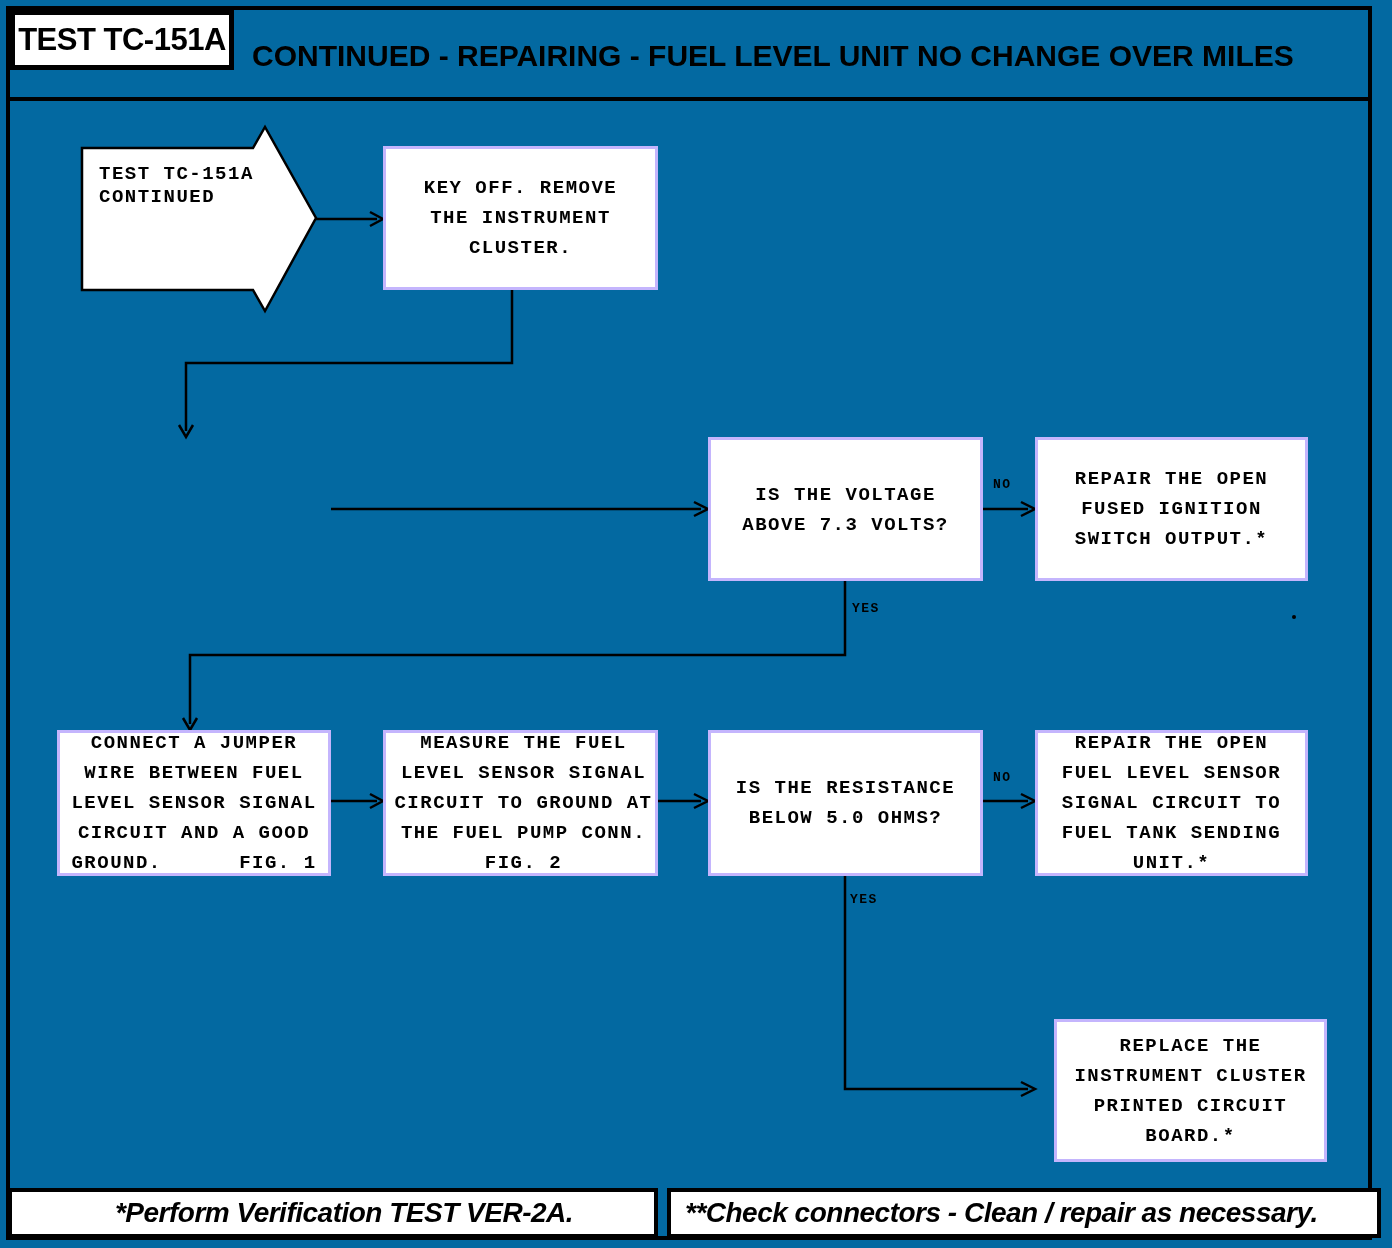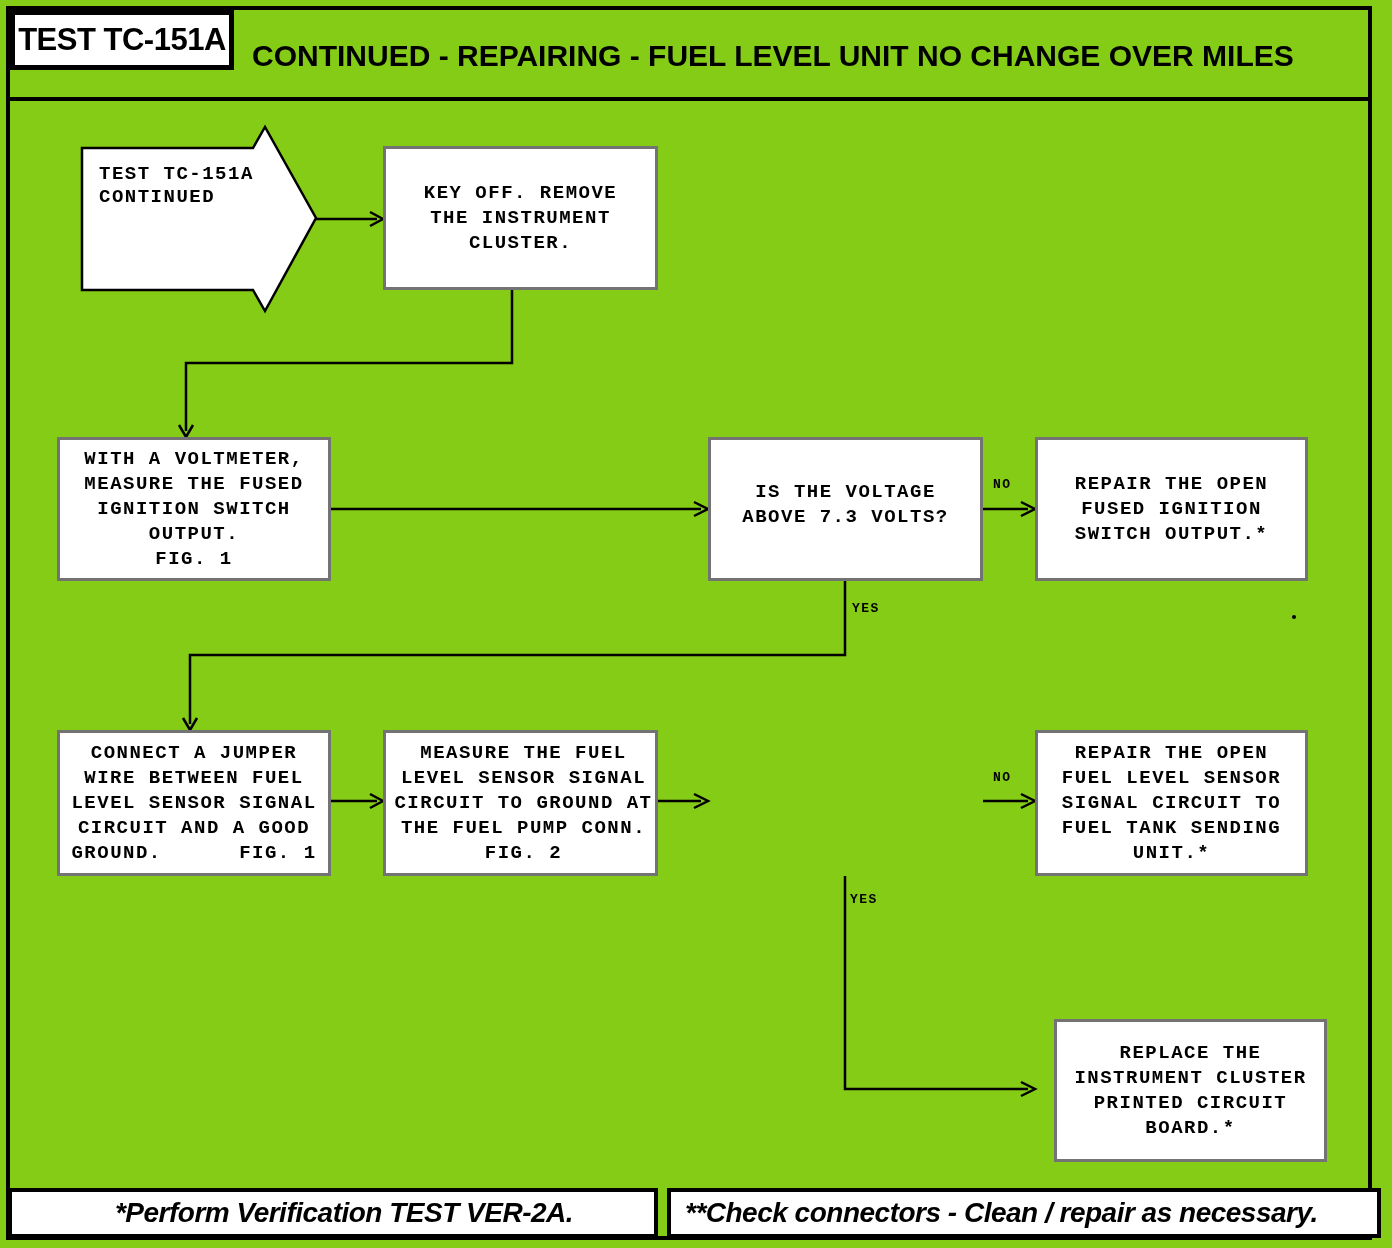--- a/index.html
+++ b/index.html
@@ -1,19 +1,19 @@
 <!DOCTYPE html>
 <html><head>
 <meta charset="utf-8">
 <style>
   html,body{margin:0;padding:0;background:#e8e8e8;}
   #page{
     position:relative;
     width:1392px;height:1248px;
-    background:#84cc16;
+    background:#0369a1;
     overflow:hidden;
     font-family:"Liberation Mono","DejaVu Sans Mono",monospace;
     color:#000;
   }
   
   .page-frame{
     position:absolute;left:6px;top:6px;width:1358px;height:1226px;
     border:4px solid #000;
   }
   .header-sep{
@@ -31,24 +31,24 @@
     font-family:"Liberation Sans","DejaVu Sans",sans-serif;
     font-weight:bold;font-size:30px;letter-spacing:0px;white-space:nowrap;margin-top:14px;
   }
   
   #connector-svg{position:absolute;left:0;top:0;width:1392px;height:1248px;}
   .conn{stroke:#000;stroke-width:2.5;fill:none;}
   .arrowhead{stroke:#000;stroke-width:2.5;fill:none;stroke-linejoin:miter;}
   .chevron{fill:#fff;stroke:#000;stroke-width:2.5;}
   
   .fbox{
-    position:absolute;border:3px solid #737373;background:#fff;
+    position:absolute;border:3px solid #c4b5fd;background:#fff;
     display:flex;align-items:center;justify-content:center;
     text-align:center;white-space:pre;
-    font-weight:bold;font-size:19px;line-height:25px;letter-spacing:1.5px;
+    font-weight:bold;font-size:19px;line-height:30px;letter-spacing:1.5px;
     box-sizing:border-box;
   }
   .fbox.q{align-items:flex-start;padding-top:40px;}
   .chevron-label{
     position:absolute;left:99px;top:163px;width:180px;
     text-align:left;white-space:pre;
     font-weight:bold;font-size:19px;line-height:23px;letter-spacing:1.5px;
   }
   .flow-label{
     position:absolute;font-weight:bold;font-size:13px;letter-spacing:1.5px;white-space:nowrap;
@@ -108,45 +108,42 @@
   </div>
   <div class="header-title">CONTINUED - REPAIRING - FUEL LEVEL UNIT NO CHANGE OVER MILES</div>
 
   <div class="chevron-label">TEST TC-151A
 CONTINUED</div>
 
   <div class="fbox" style="left:383px;top:146px;width:275px;height:144px;">KEY OFF. REMOVE
 THE INSTRUMENT
 CLUSTER.</div>
 
-  <div class="fbox" style="left:57px;top:437px;width:274px;height:144px;">WITH A VOLTMETER,
-MEASURE THE FUSED
-IGNITION SWITCH
-OUTPUT.
-FIG. 1</div>
 
   <div class="fbox q" style="left:708px;top:437px;width:275px;height:144px;">IS THE VOLTAGE
 ABOVE 7.3 VOLTS?</div>
 
   <div class="fbox" style="left:1035px;top:437px;width:273px;height:144px;">REPAIR THE OPEN
 FUSED IGNITION
 SWITCH OUTPUT.*</div>
 
   <div class="fbox" style="left:57px;top:730px;width:274px;height:146px;">CONNECT A JUMPER
 WIRE BETWEEN FUEL
 LEVEL SENSOR SIGNAL
 CIRCUIT AND A GOOD
 GROUND.      FIG. 1</div>
 
   <div class="fbox" style="left:383px;top:730px;width:275px;height:146px;padding-left:6px;">MEASURE THE FUEL
 LEVEL SENSOR SIGNAL
 CIRCUIT TO GROUND AT
 THE FUEL PUMP CONN.
 FIG. 2</div>
 
+  <div class="fbox q" style="left:708px;top:730px;width:275px;height:146px;">IS THE RESISTANCE
+BELOW 5.0 OHMS?</div>
 
   <div class="fbox" style="left:1035px;top:730px;width:273px;height:146px;">REPAIR THE OPEN
 FUEL LEVEL SENSOR
 SIGNAL CIRCUIT TO
 FUEL TANK SENDING
 UNIT.*</div>
 
   <div class="fbox" style="left:1035px;top:1019px;width:273px;height:143px;margin-left:19px;">REPLACE THE
 INSTRUMENT CLUSTER
 PRINTED CIRCUIT

